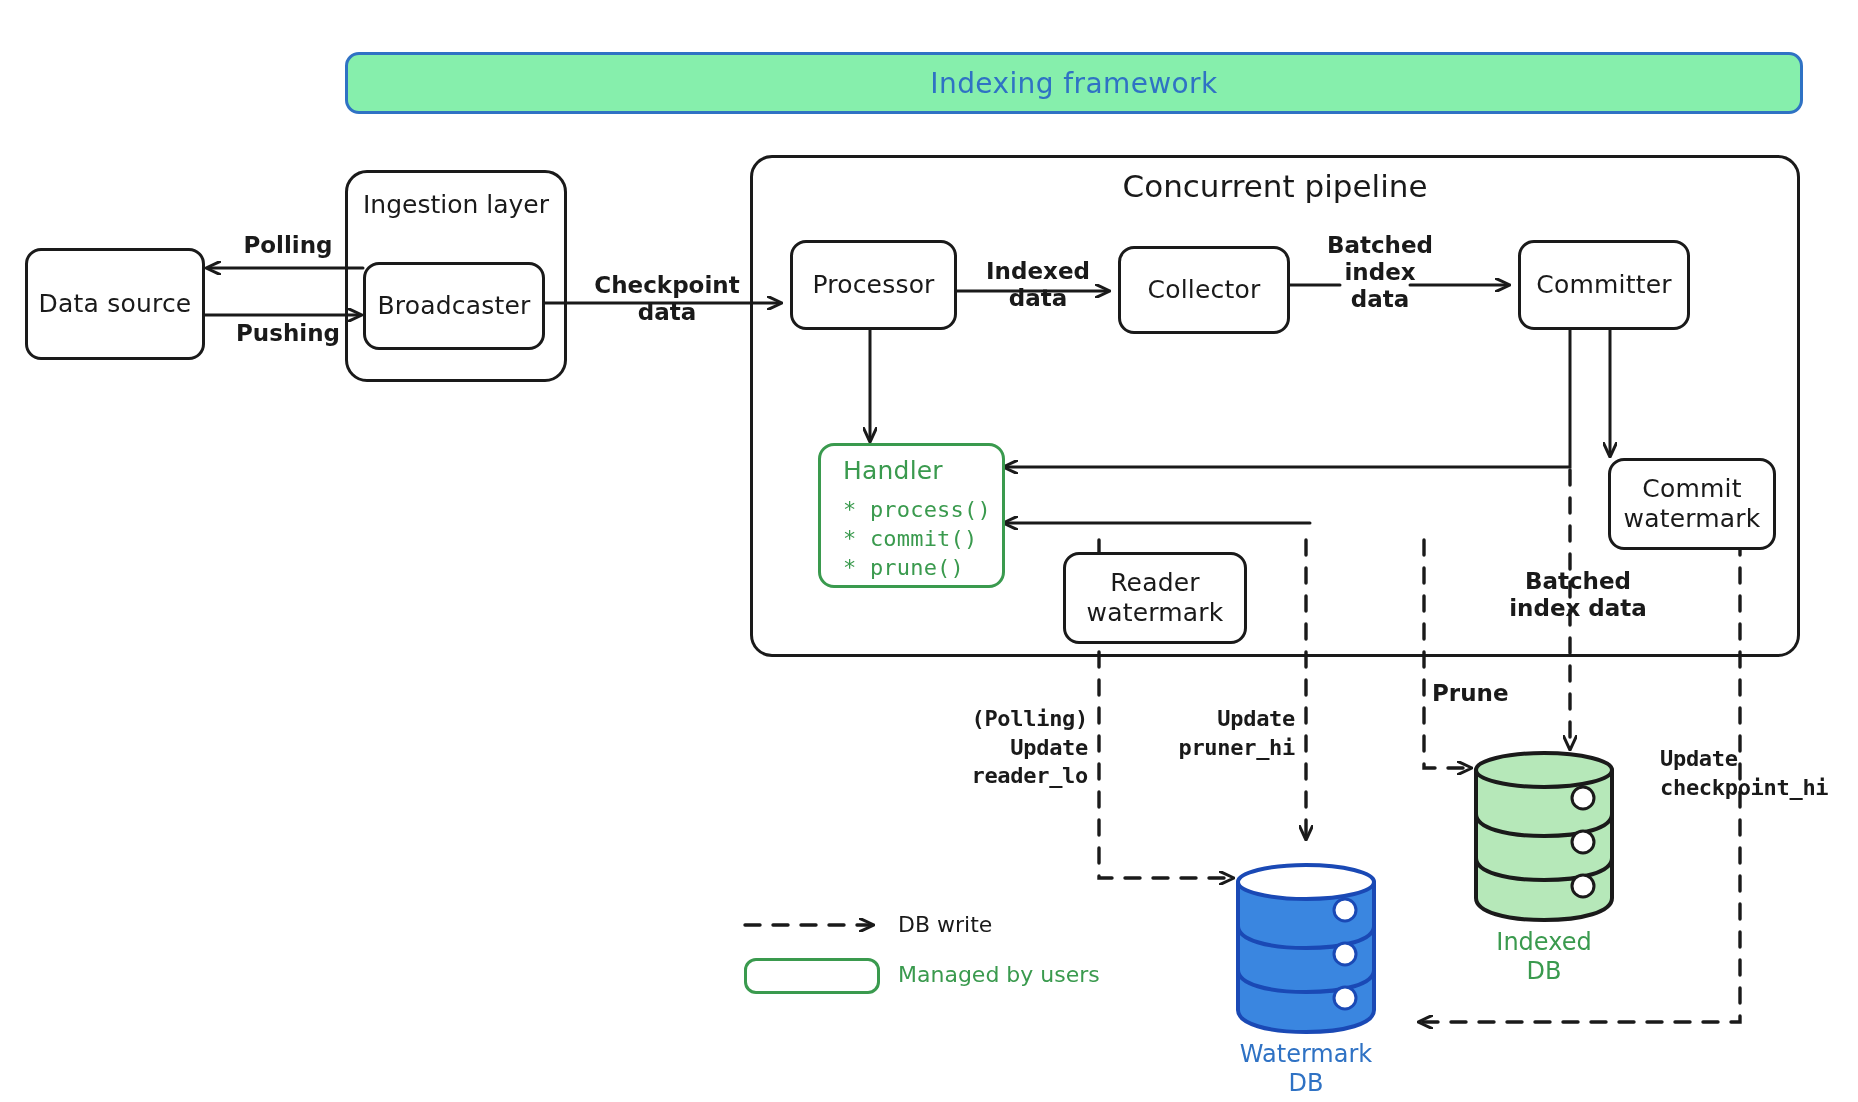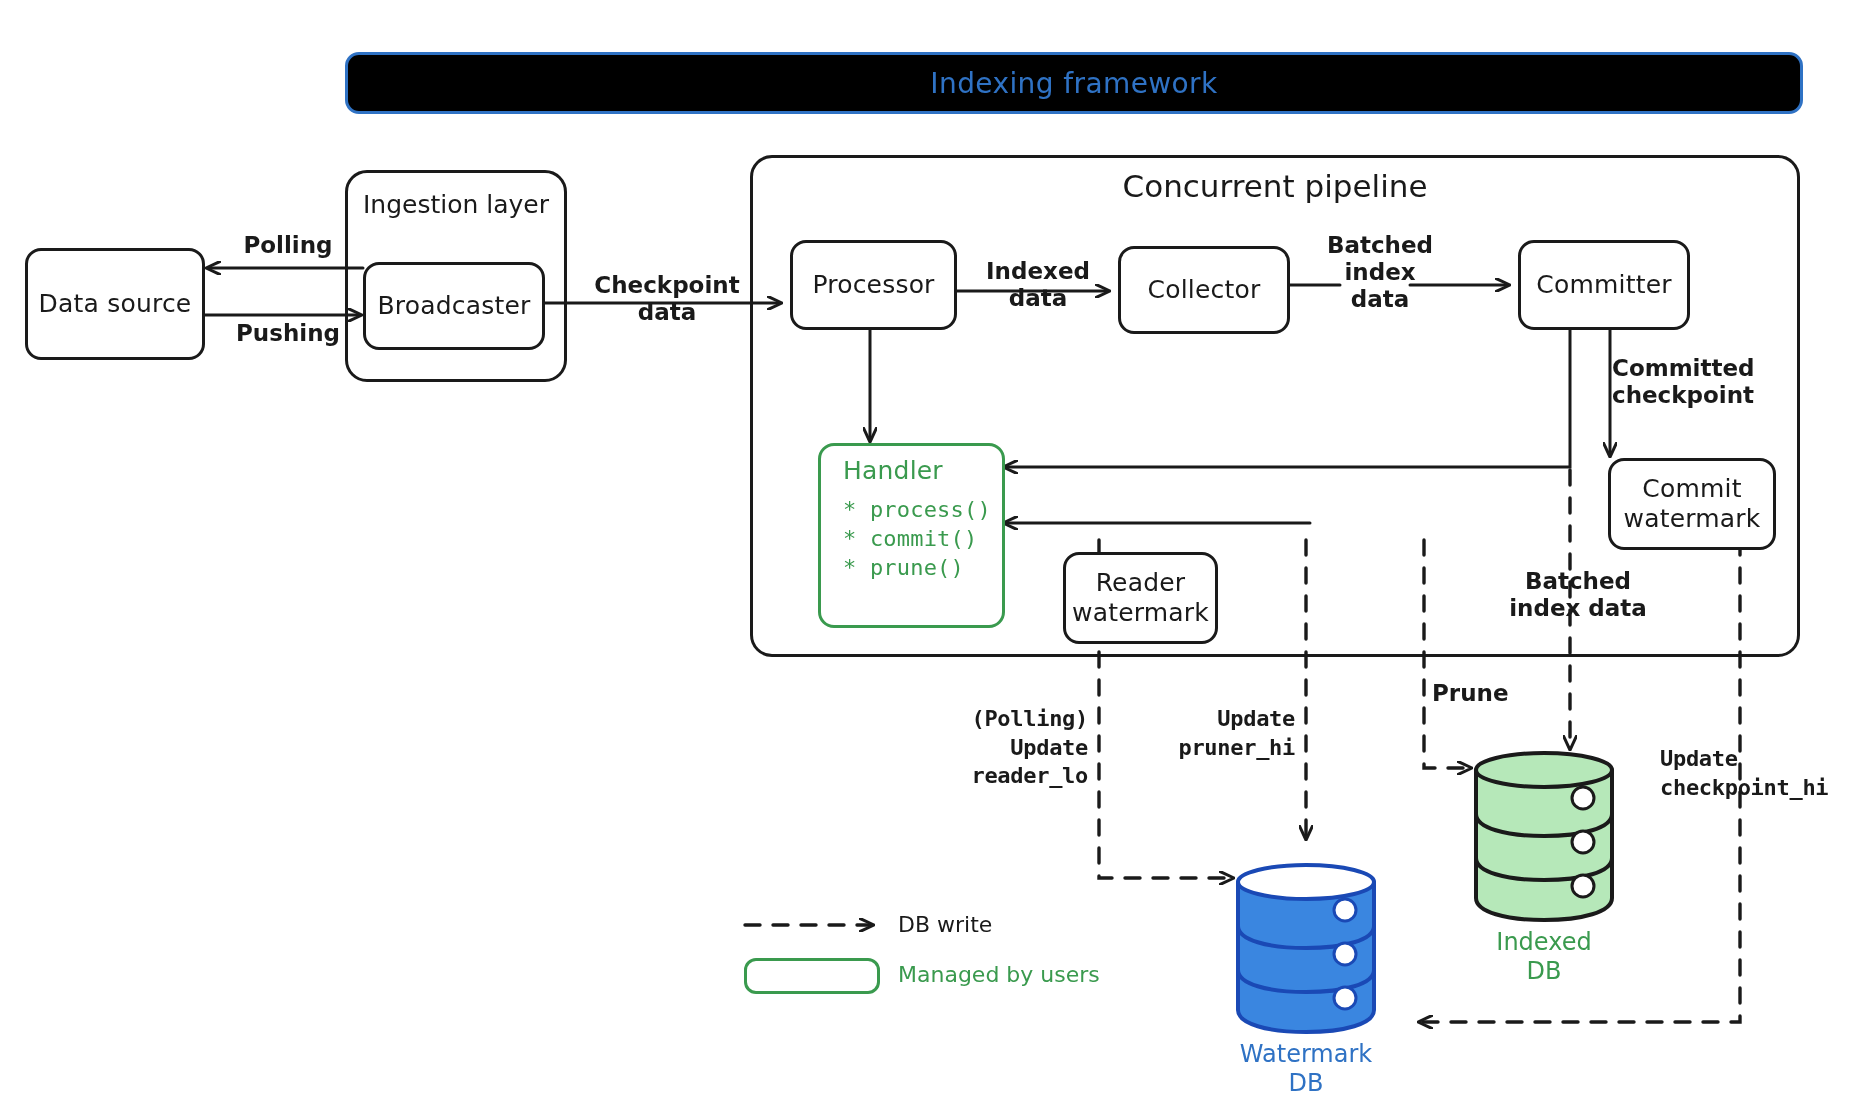--- a/index.html
+++ b/index.html
@@ -46,21 +46,21 @@
     text-align: center;
     color: #1a1a1a;
     font-family: "DejaVu Sans", sans-serif;
     z-index: 2;
     white-space: nowrap;
   }
   .banner {
     position: absolute;
     border: 3px solid #2f72c4;
     border-radius: 14px;
-    background: #000000;
+    background: #86efac;
     display: flex; align-items: center; justify-content: center;
     color: #2f72c4;
     font-size: 28px;
     letter-spacing: .4px;
     z-index: 2;
   }
   .handler {
     border-color: #3a9a4e;
     color: #3a9a4e;
     align-items: flex-start;
@@ -200,44 +200,42 @@
 
   <div class="node" style="left:1118px; top:246px; width:172px; height:88px;">
     <span>Collector</span>
   </div>
 
   <div class="node" style="left:1608px; top:458px; width:168px; height:92px; white-space:pre-line;">
     <span>Commit
 watermark</span>
   </div>
 
-  <div class="node" style="left:1063px; top:552px; width:155px; height:92px; white-space:pre-line;">
+  <div class="node" style="left:1063px; top:552px; width:184px; height:92px; white-space:pre-line;">
     <span>Reader
 watermark</span>
   </div>
 
 
-  <div class="node handler" style="left:818px; top:443px; width:187px; height:185px;">
+  <div class="node handler" style="left:818px; top:443px; width:187px; height:145px;">
     <div class="h-title">Handler</div>
     <div class="h-item">* process()</div>
     <div class="h-item">* commit()</div>
     <div class="h-item">* prune()</div>
   </div>
 
   <div class="elabel" style="left:218px; top:232px; width:140px;">Polling</div>
   <div class="elabel" style="left:218px; top:320px; width:140px;">Pushing</div>
   <div class="elabel" style="left:572px; top:272px; width:190px;">Checkpoint
 data</div>
   <div class="elabel" style="left:962px; top:258px; width:152px;">Indexed
 data</div>
   <div class="elabel" style="left:1300px; top:232px; width:160px;">Batched
 index
 data</div>
-  <div class="elabel" style="left:1612px; top:355px; width:230px; text-align:left;">Committed
-checkpoint</div>
   <div class="elabel" style="left:1478px; top:568px; width:200px;">Batched
 index data</div>
   <div class="elabel" style="left:1432px; top:680px; width:120px; text-align:left;">Prune</div>
 
   <div class="elabel mono" style="left:908px; top:705px; width:180px; text-align:right;">(Polling)
 Update
 reader_lo</div>
   <div class="elabel mono" style="left:1140px; top:705px; width:155px; text-align:right;">Update
 pruner_hi</div>
   <div class="elabel mono" style="left:1660px; top:745px; width:198px; text-align:left;">Update

